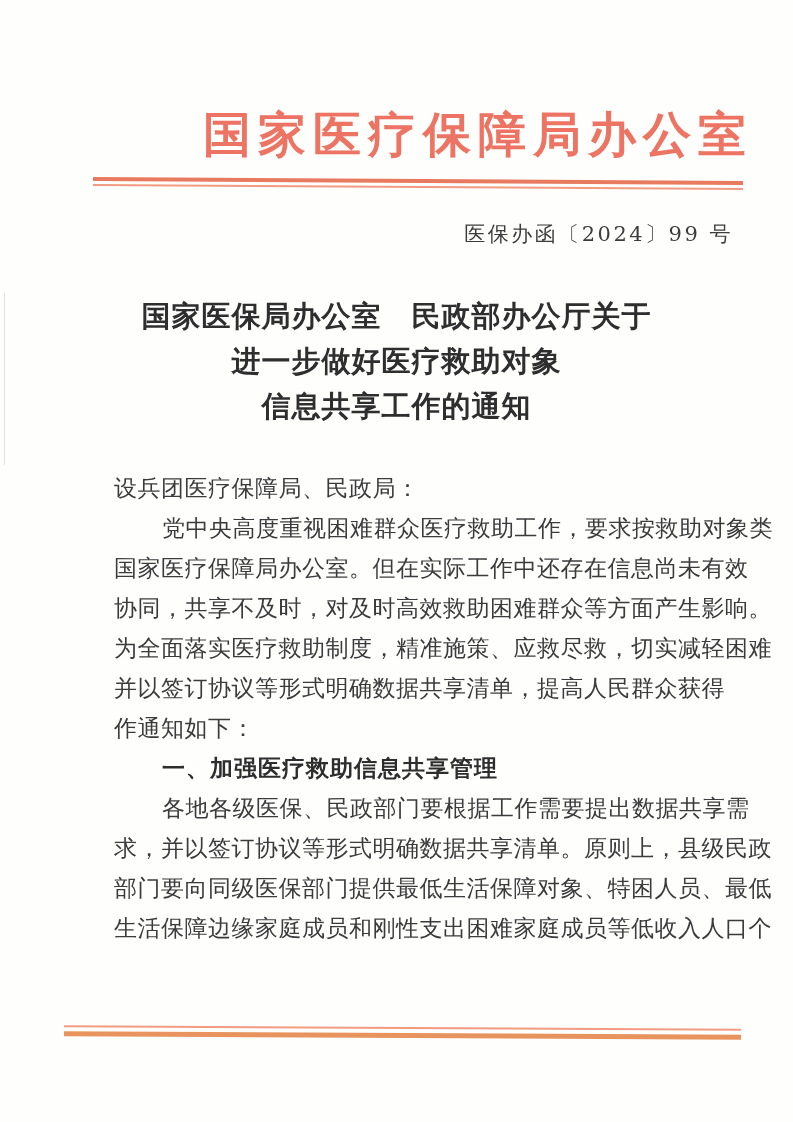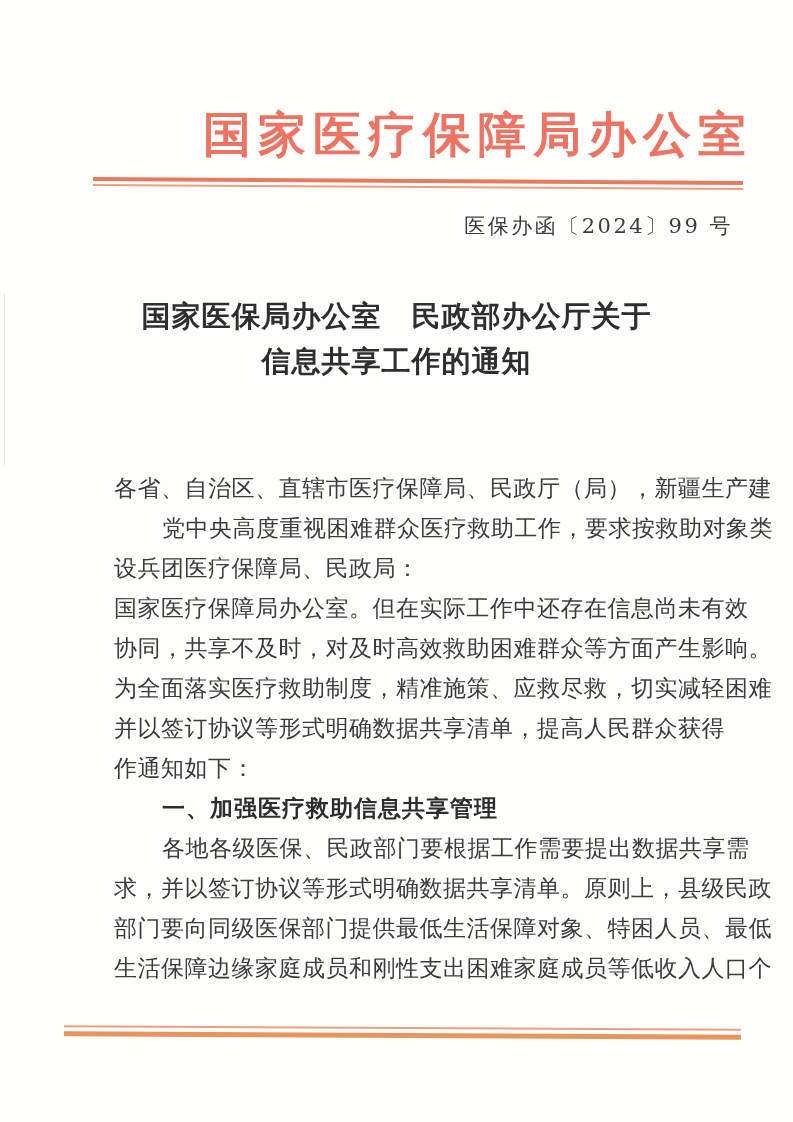--- a/index.html
+++ b/index.html
@@ -43,21 +43,21 @@
     right: 50px;
     transform: rotate(0.35deg);
   }
   .header-rule .bar-thick { height: 4px; background: var(--header-rule); }
   .header-rule .bar-gap   { height: 3px; }
   .header-rule .bar-thin  { height: 2px; background: var(--footer-rule-thin); }
 
   
   .doc-number {
     position: absolute;
-    top: 212px;
+    top: 220px;
     right: 60px;
     font-size: 21px;
     letter-spacing: 2.5px;
     color: #3c3c3c;
     white-space: nowrap;
   }
 
   
   .title-block {
     position: absolute;
@@ -130,27 +130,27 @@
   <div class="header-rule">
     <div class="bar-thick"></div>
     <div class="bar-gap"></div>
     <div class="bar-thin"></div>
   </div>
 
   <div class="doc-number">医保办函〔2024〕99 号</div>
 
   <div class="title-block">
     <div>国家医保局办公室　民政部办公厅关于</div>
+    <div>进一步做好医疗救助对象</div>
     <div>信息共享工作的通知</div>
   </div>
 
   <div class="body-block">
-      <div class="body-line">各省、自治区、直辖市医疗保障局、民政厅（局），新疆生产建</div>
+      <div class="body-line">设兵团医疗保障局、民政局：</div>
       <div class="body-line indent">党中央高度重视困难群众医疗救助工作，要求按救助对象类</div>
-      <div class="body-line">设兵团医疗保障局、民政局：</div>
       <div class="body-line">国家医疗保障局办公室。但在实际工作中还存在信息尚未有效</div>
       <div class="body-line">协同，共享不及时，对及时高效救助困难群众等方面产生影响。</div>
       <div class="body-line">为全面落实医疗救助制度，精准施策、应救尽救，切实减轻困难</div>
       <div class="body-line">并以签订协议等形式明确数据共享清单，提高人民群众获得</div>
       <div class="body-line">作通知如下：</div>
       <div class="body-line indent bold">一、加强医疗救助信息共享管理</div>
       <div class="body-line indent">各地各级医保、民政部门要根据工作需要提出数据共享需</div>
       <div class="body-line">求，并以签订协议等形式明确数据共享清单。原则上，县级民政</div>
       <div class="body-line">部门要向同级医保部门提供最低生活保障对象、特困人员、最低</div>
       <div class="body-line">生活保障边缘家庭成员和刚性支出困难家庭成员等低收入人口个</div>

